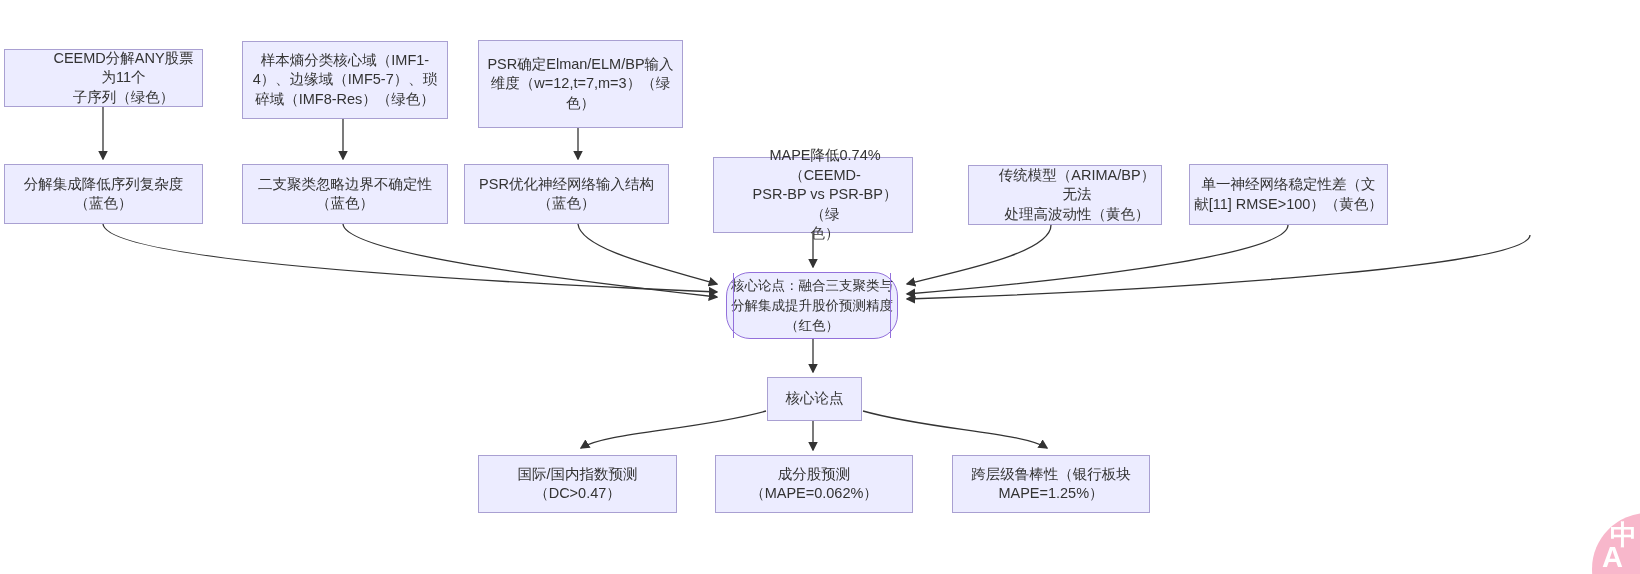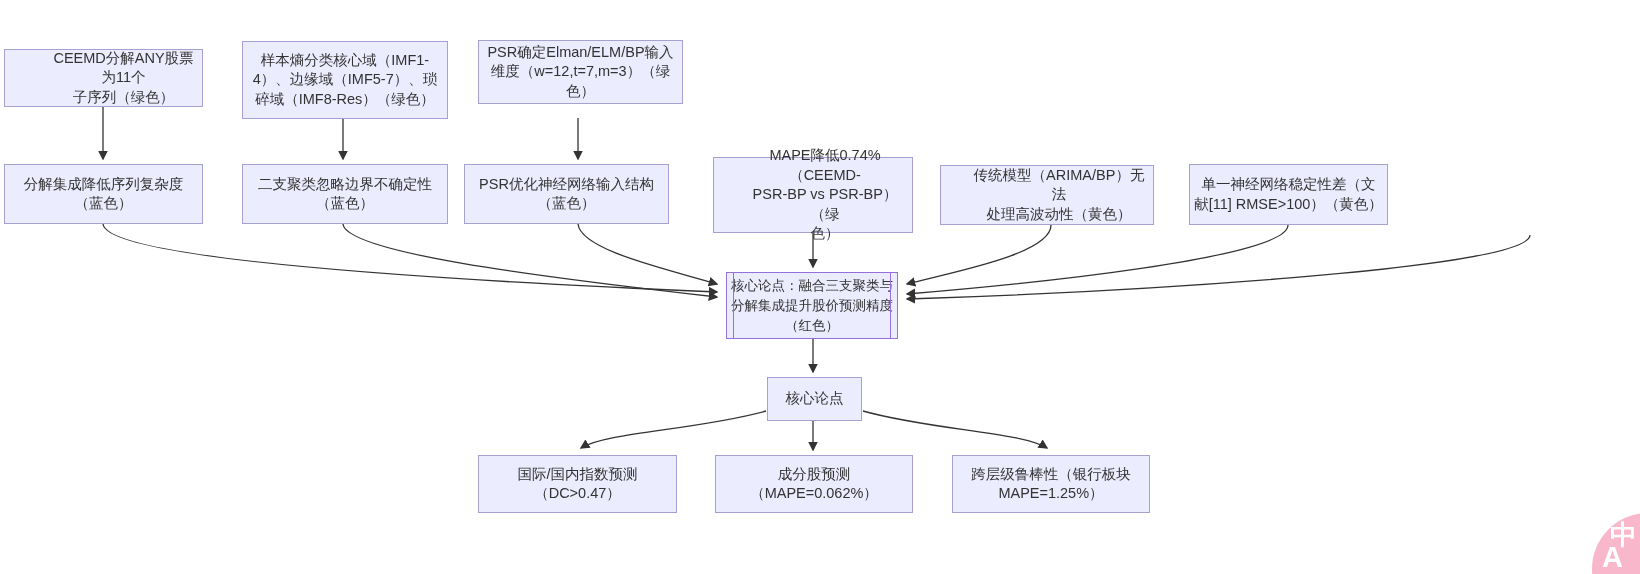--- a/index.html
+++ b/index.html
@@ -64,21 +64,21 @@
 
   <div class="node" style="left:4px;top:49px;width:199px;height:58px;padding-left:44px;">
     <div class="lbl">CEEMD分解ANY股票为11个
 子序列（绿色）</div>
   </div>
   <div class="node" style="left:242px;top:41px;width:206px;height:78px;">
     <div class="lbl">样本熵分类核心域（IMF1-
 4）、边缘域（IMF5-7）、琐
 碎域（IMF8-Res）（绿色）</div>
   </div>
-  <div class="node" style="left:478px;top:40px;width:205px;height:64px;">
+  <div class="node" style="left:478px;top:40px;width:205px;height:88px;">
     <div class="lbl">PSR确定Elman/ELM/BP输入
 维度（w=12,t=7,m=3）（绿
 色）</div>
   </div>
 
   <div class="node" style="left:4px;top:164px;width:199px;height:60px;">
     <div class="lbl">分解集成降低序列复杂度
 （蓝色）</div>
   </div>
   <div class="node" style="left:242px;top:164px;width:206px;height:60px;">
@@ -87,30 +87,30 @@
   </div>
   <div class="node" style="left:464px;top:164px;width:205px;height:60px;">
     <div class="lbl">PSR优化神经网络输入结构
 （蓝色）</div>
   </div>
   <div class="node" style="left:713px;top:157px;width:200px;height:76px;padding-left:28px;">
     <div class="lbl">MAPE降低0.74%（CEEMD-
 PSR-BP vs PSR-BP）（绿
 色）</div>
   </div>
-  <div class="node" style="left:940px;top:165px;width:214px;height:60px;padding-left:28px;">
+  <div class="node" style="left:968px;top:165px;width:194px;height:60px;padding-left:28px;">
     <div class="lbl">传统模型（ARIMA/BP）无法
 处理高波动性（黄色）</div>
   </div>
   <div class="node" style="left:1189px;top:164px;width:199px;height:61px;">
     <div class="lbl">单一神经网络稳定性差（文
 献[11] RMSE&gt;100）（黄色）</div>
   </div>
 
-  <div class="node core" style="left:726px;top:272px;width:172px;height:67px;">
+  <div class="node core" style="left:726px;top:272px;width:172px;height:67px;border-radius:24px;">
     <div class="lbl">核心论点：融合三支聚类与
 分解集成提升股价预测精度
 （红色）</div>
   </div>
 
   <div class="node" style="left:767px;top:377px;width:95px;height:44px;">
     <div class="lbl">核心论点</div>
   </div>
 
   <div class="node" style="left:478px;top:455px;width:199px;height:58px;">

